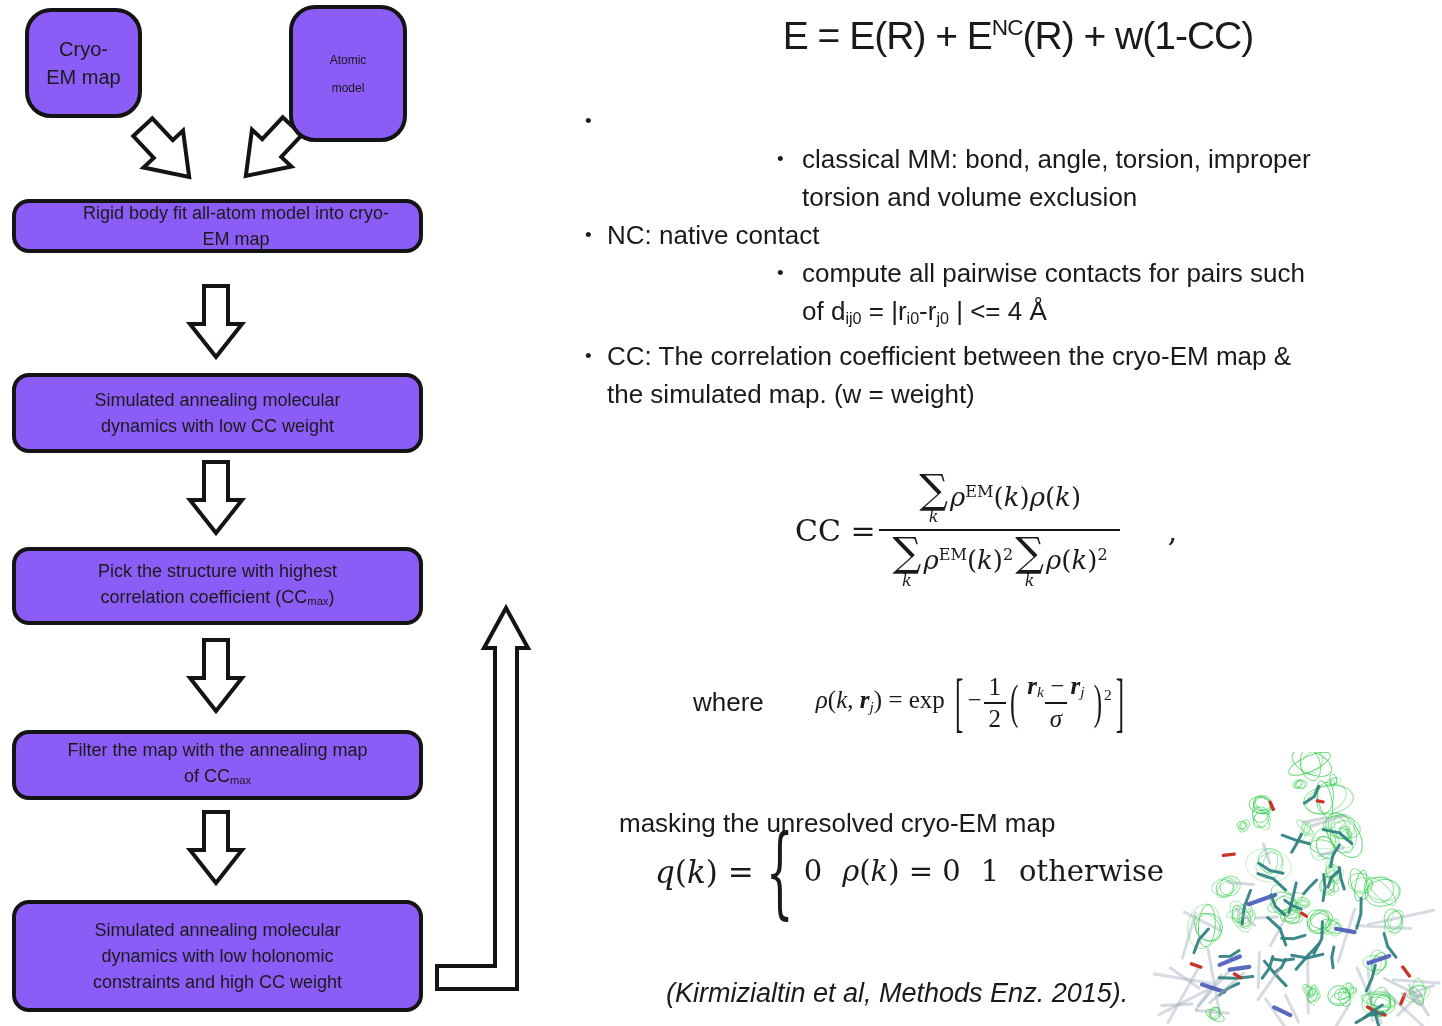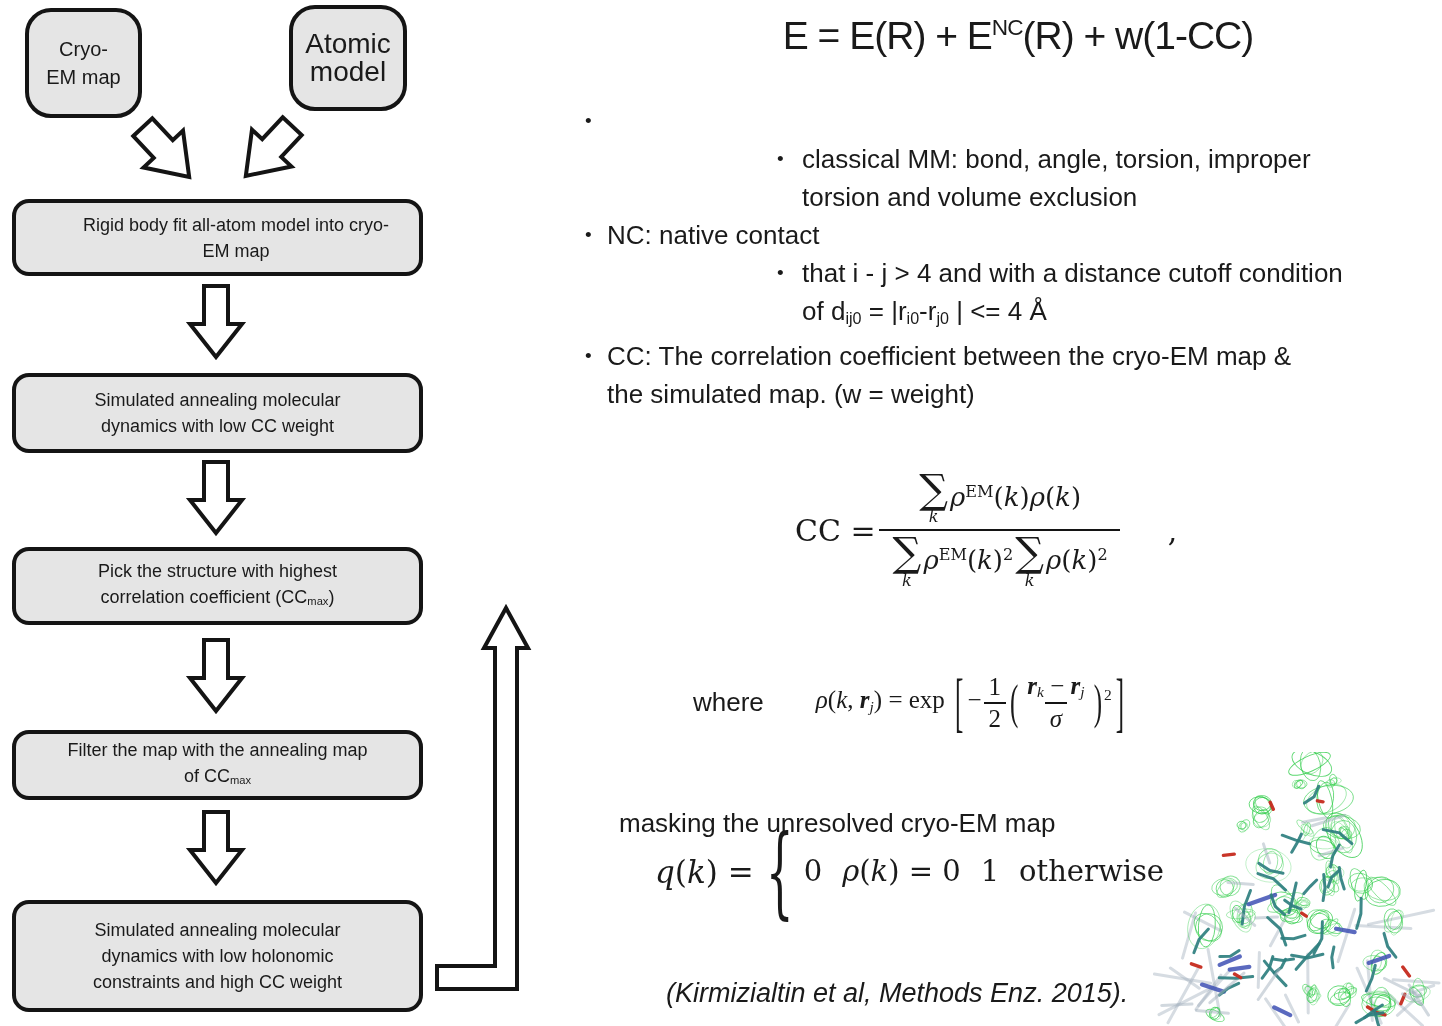--- a/index.html
+++ b/index.html
@@ -2,27 +2,27 @@
 <html><head>
 <meta charset="utf-8">
 <style>
   html,body{margin:0;padding:0;background:#9a9a9a;}
   .slide{position:relative;width:1442px;height:1026px;background:#ffffff;overflow:hidden;
          font-family:"Liberation Sans",sans-serif;color:#1a1a1a;}
 
   
   .fc-arrows{position:absolute;left:0;top:0;}
   .fc-arrows path{fill:#ffffff;stroke:#141414;stroke-width:4;stroke-linejoin:miter;}
-  .fbox{position:absolute;box-sizing:border-box;background:#e5e5e5;border:4px solid #141414;
+  .fbox{position:absolute;box-sizing:border-box;background:#8b5cf6;border:4px solid #141414;
         border-radius:17px;display:flex;flex-direction:column;justify-content:center;
         align-items:center;text-align:center;font-size:18px;line-height:26px;}
   .fbox .line{white-space:nowrap;}
   #b1{left:25px;top:8px;width:117px;height:110px;border-radius:26px;font-size:20px;line-height:28px;}
-  #b2{left:289px;top:5px;width:118px;height:106px;border-radius:26px;font-size:28px;line-height:28px;}
-  #b3{left:12px;top:199px;width:411px;height:77px;padding-left:37px;}
+  #b2{left:289px;top:5px;width:118px;height:137px;border-radius:26px;font-size:12px;line-height:28px;}
+  #b3{left:12px;top:199px;width:411px;height:54px;padding-left:37px;}
   #b4{left:12px;top:373px;width:411px;height:80px;}
   #b5{left:12px;top:547px;width:411px;height:78px;}
   #b6{left:12px;top:730px;width:411px;height:70px;}
   #b7{left:12px;top:900px;width:411px;height:112px;}
 
   
   .sb{font-size:62%;vertical-align:-0.22em;}
   .sp{font-size:62%;vertical-align:0.55em;}
   .it{font-style:italic;}
   .bf{font-style:italic;font-weight:bold;}
@@ -133,21 +133,21 @@
       </div>
       <div class="b-item lvl1">
         <span class="dot">•</span>
         <div class="b-text">
           <div class="b-line"><span class="rm">NC: native contact</span></div>
         </div>
       </div>
       <div class="b-item lvl2">
         <span class="dot">•</span>
         <div class="b-text">
-          <div class="b-line"><span class="rm">that i - j &gt; 4 and with a distance cutoff condition</span></div>
+          <div class="b-line"><span class="rm">compute all pairwise contacts for pairs such</span></div>
           <div class="b-line"><span class="rm">of d</span><span class="sb">ij0</span><span class="rm"> = |r</span><span class="sb">i0</span><span class="rm">-r</span><span class="sb">j0</span><span class="rm"> | &lt;= 4 Å</span></div>
         </div>
       </div>
       <div class="b-item lvl1">
         <span class="dot">•</span>
         <div class="b-text">
           <div class="b-line"><span class="rm">CC: The correlation coefficient between the cryo-EM map &amp;</span></div>
           <div class="b-line"><span class="rm">the simulated map. (w = weight)</span></div>
         </div>
       </div>

